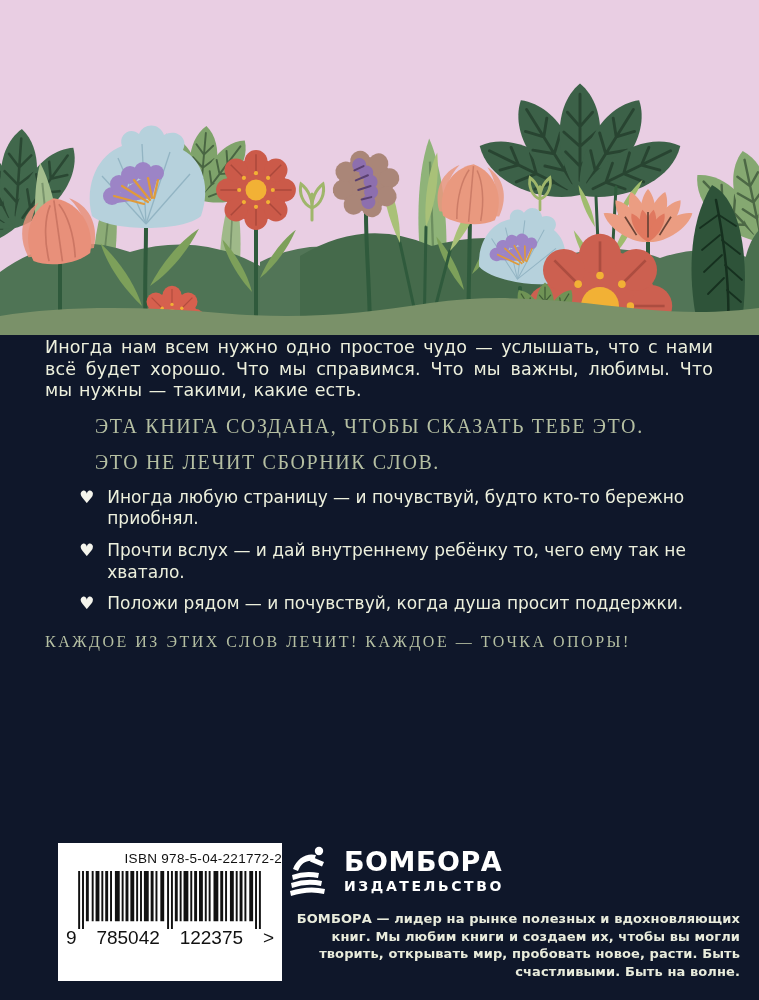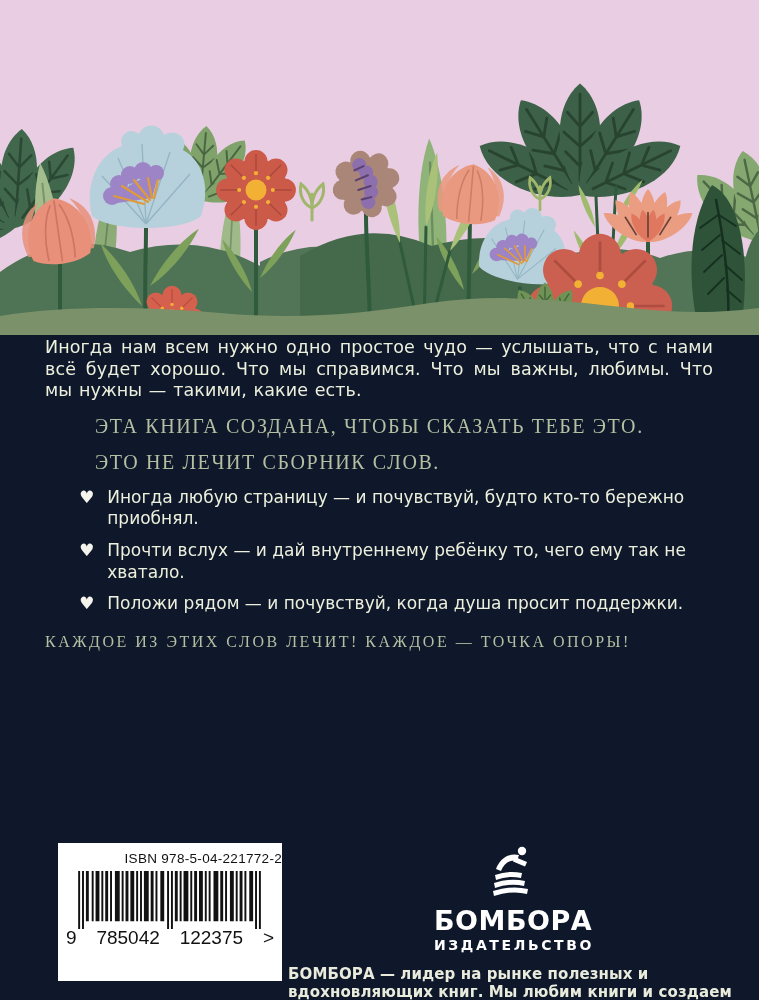--- a/index.html
+++ b/index.html
@@ -36,27 +36,27 @@
     color:#111;font-size:13.5px;margin-top:8px;letter-spacing:.3px;
   }
   .bars{display:block;margin:5px auto 0;}
   .isbn-digits{
     display:flex;justify-content:space-between;align-items:flex-end;
     padding:0 8px;margin-top:-2px;
     font-family:"Liberation Sans","DejaVu Sans",sans-serif;
     color:#111;font-size:19px;font-weight:400;
   }
   .publisher{position:absolute;left:288px;top:845px;width:452px;}
-  .logo-row{display:flex;align-items:center;gap:10px;flex-direction:column;}
+  .logo-row{display:flex;align-items:center;gap:10px;}
   .logo-icon{flex:0 0 auto;display:block;}
   .logo-name{color:#fff;font-size:27px;font-weight:bold;letter-spacing:.5px;line-height:1;}
   .logo-sub{color:#fff;font-size:14px;letter-spacing:2.6px;font-weight:bold;margin-top:3px;}
   .about{
-    margin-top:13px;color:#e9ecdc;font-size:15px;line-height:17.5px;
-    font-weight:bold;letter-spacing:.1px;
+    margin-top:13px;color:#e9ecdc;font-size:13px;line-height:17.5px;
+    font-weight:bold;letter-spacing:.1px;text-align:right;
   }
 </style>
 </head>
 <body>
 
 <div class="page">
 
   <svg class="illustration" width="759" height="335" viewBox="0 0 759 335" aria-hidden="true">
     <defs>
       <g id="fleaf">

